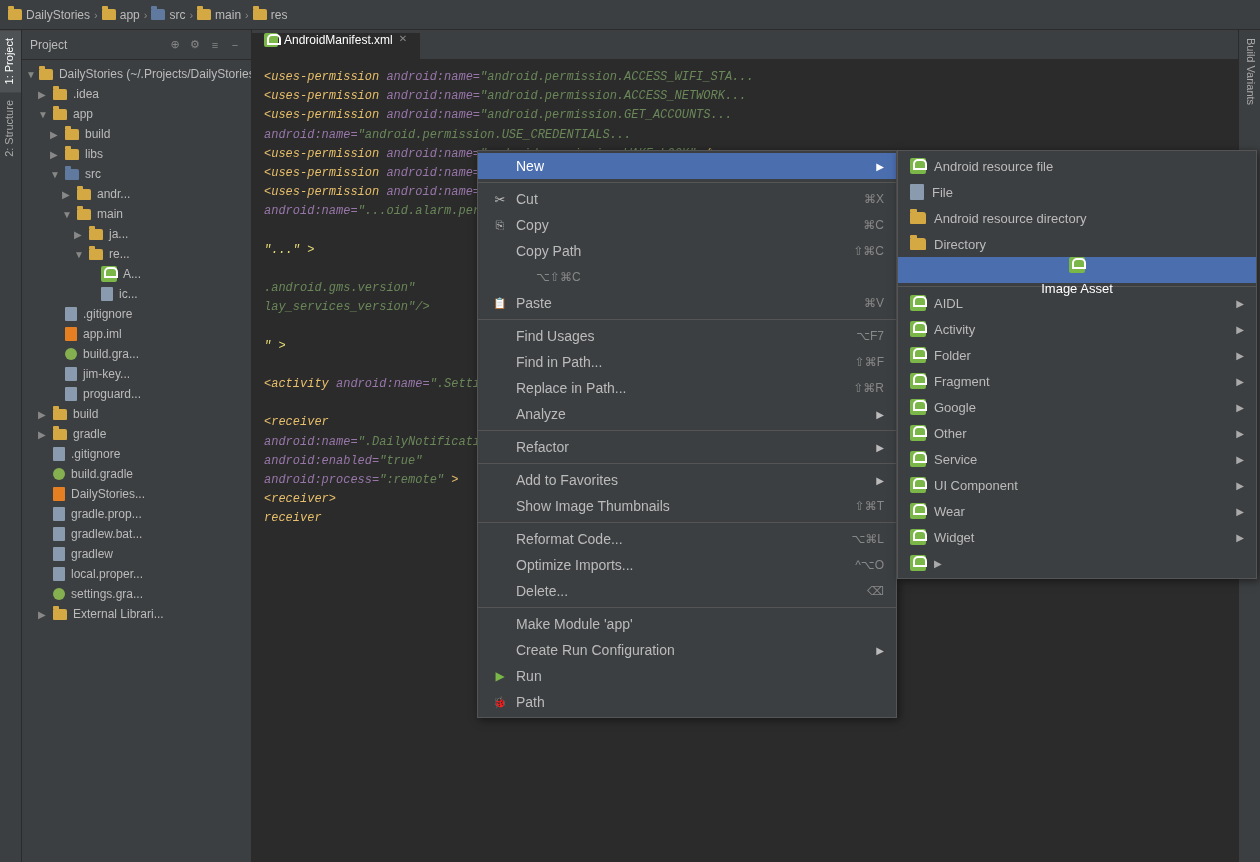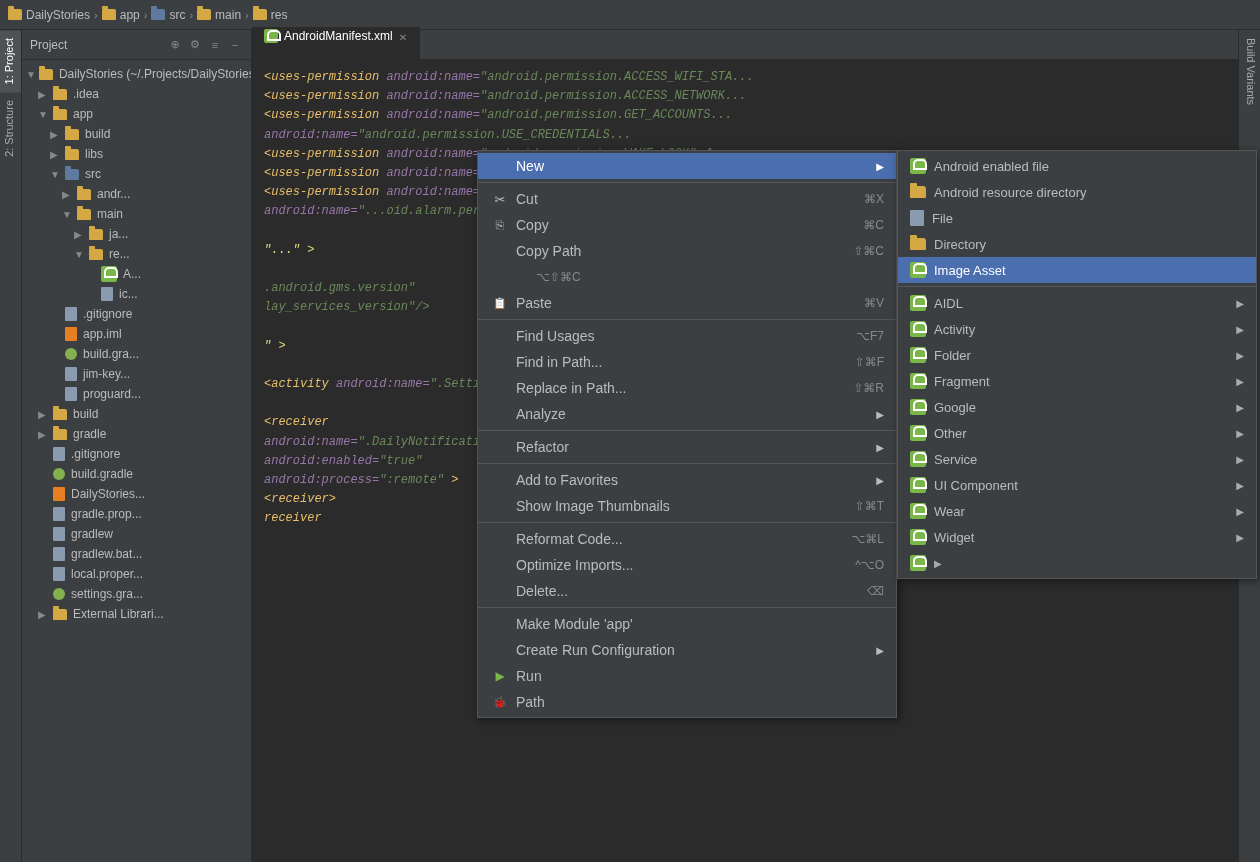--- a/index.html
+++ b/index.html
@@ -190,23 +190,23 @@
     }
     .tab-bar {
       height: 30px;
       background: #3c3f41;
       display: flex;
       align-items: flex-end;
       border-bottom: 1px solid #2b2b2b;
     }
     .tab {
       height: 26px;
-      padding: 16px 12px;
-      display: flex;
-      align-items: flex-end;
+      padding: 0 12px;
+      display: flex;
+      align-items: flex-start;
       gap: 6px;
       font-size: 12px;
       color: #bbb;
       background: #4e5254;
       border-right: 1px solid #2b2b2b;
       cursor: pointer;
     }
     .tab.active {
       background: #2b2b2b;
       color: #fff;
@@ -295,20 +295,21 @@
       display: flex;
       align-items: center;
       height: 26px;
       padding: 0 12px;
       cursor: pointer;
       gap: 8px;
     }
     .new-menu-item.highlighted {
       background: #4b6eaf;
       color: #fff;
+      flex-direction: column;
     }
     .new-menu-item-label { flex: 1; font-size: 13px; }
     .new-menu-arrow { font-size: 10px; color: #aaa; }
 
     .android-round-icon {
       display: inline-block;
       width: 16px;
       height: 16px;
       background: #7ab648;
       border-radius: 2px;
@@ -537,26 +538,26 @@
         <span class="tree-label">DailyStories...</span>
       </div>
       <div class="tree-item" style="padding-left:16px">
         <span class="tree-arrow" style="width:12px"></span>
         <span class="fi fi-file" style="margin:0 3px"></span>
         <span class="tree-label">gradle.prop...</span>
       </div>
       <div class="tree-item" style="padding-left:16px">
         <span class="tree-arrow" style="width:12px"></span>
         <span class="fi fi-file" style="margin:0 3px"></span>
+        <span class="tree-label">gradlew.bat...</span>
+      </div>
+      <div class="tree-item" style="padding-left:16px">
+        <span class="tree-arrow" style="width:12px"></span>
+        <span class="fi fi-file" style="margin:0 3px"></span>
         <span class="tree-label">gradlew</span>
-      </div>
-      <div class="tree-item" style="padding-left:16px">
-        <span class="tree-arrow" style="width:12px"></span>
-        <span class="fi fi-file" style="margin:0 3px"></span>
-        <span class="tree-label">gradlew.bat...</span>
       </div>
       <div class="tree-item" style="padding-left:16px">
         <span class="tree-arrow" style="width:12px"></span>
         <span class="fi fi-file" style="margin:0 3px"></span>
         <span class="tree-label">local.proper...</span>
       </div>
       <div class="tree-item" style="padding-left:16px">
         <span class="tree-arrow" style="width:12px"></span>
         <span class="fi fi-gradle" style="margin:0 3px"></span>
         <span class="tree-label">settings.gra...</span>
@@ -759,31 +760,31 @@
         <div class="menu-item">
           <span class="menu-item-icon" style="color:#a0a0a0;font-size:11px">🐞</span>
           <span class="menu-item-label">Path</span>
         </div>
       </div>
 
       <div class="submenu-new">
 
         <div class="new-menu-item">
           <span class="android-round-icon"></span>
-          <span class="new-menu-item-label">Android enabled file</span>
+          <span class="new-menu-item-label">Android resource file</span>
+        </div>
+
+        <div class="new-menu-item">
+          <span class="file-icon-sm"></span>
+          <span class="new-menu-item-label">File</span>
         </div>
 
         <div class="new-menu-item">
           <span class="folder-icon-sm"></span>
           <span class="new-menu-item-label">Android resource directory</span>
-        </div>
-
-        <div class="new-menu-item">
-          <span class="file-icon-sm"></span>
-          <span class="new-menu-item-label">File</span>
         </div>
 
         <div class="new-menu-item">
           <span class="folder-icon-sm"></span>
           <span class="new-menu-item-label">Directory</span>
         </div>
 
         <div class="new-menu-item highlighted" style="background:#4b6eaf;color:#fff;">
           <span class="android-round-icon"></span>
           <span class="new-menu-item-label">Image Asset</span>

